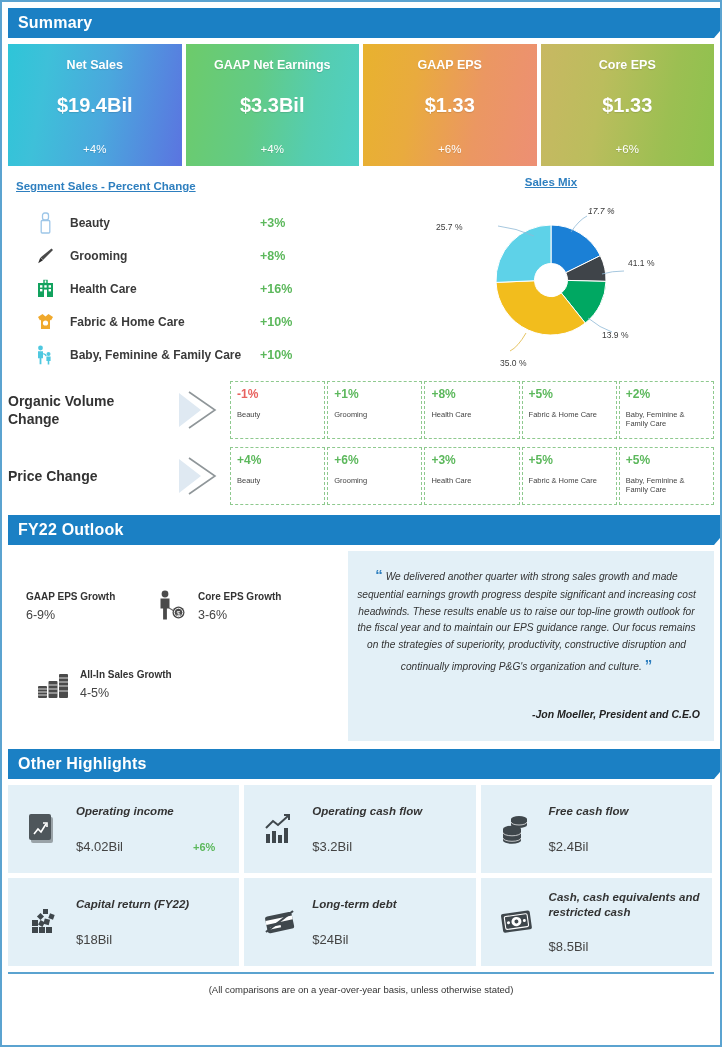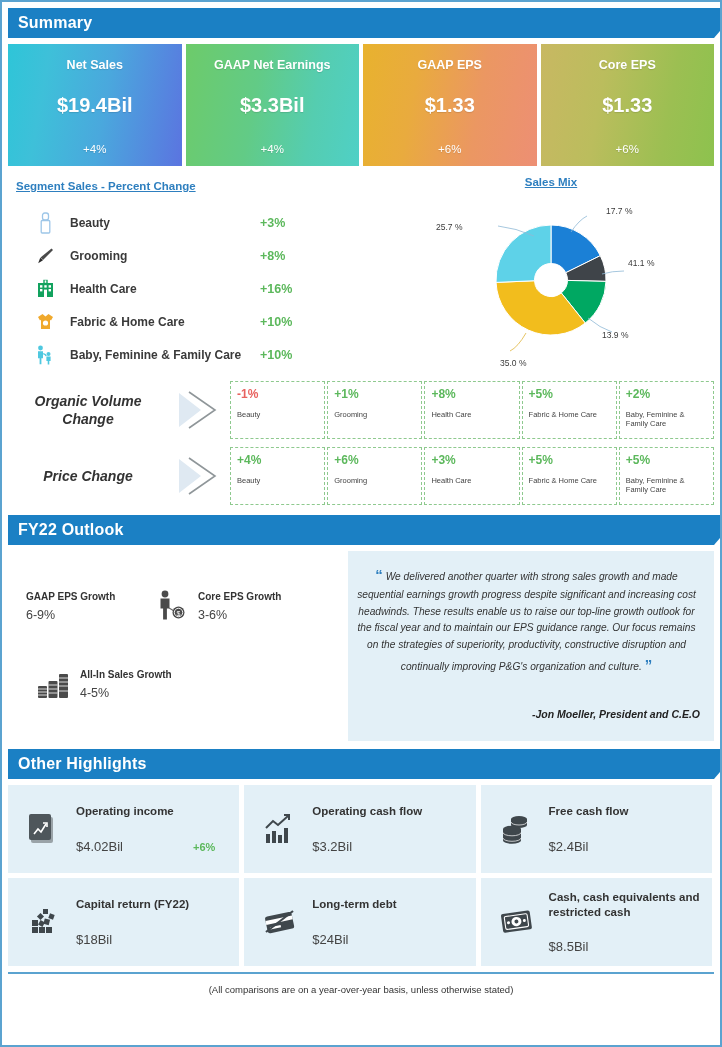--- a/index.html
+++ b/index.html
@@ -149,26 +149,24 @@
   
   .chg-block { margin: 8px 6px 0 6px; }
   .chg-row {
     display: flex;
     align-items: center;
     height: 62px;
     margin-bottom: 4px;
   }
   .chg-title {
     width: 160px;
-    text-align: center;
     font-size: 14px;
     font-weight: bold;
     color: #333333;
     line-height: 1.3;
-    font-style: italic;
   }
   .chevron-wrap {
     width: 62px;
     display: flex;
     justify-content: center;
     align-items: center;
   }
   .chg-cells {
     flex: 1;
     display: flex;
@@ -277,20 +275,21 @@
     justify-content: center;
     align-items: center;
     flex: none;
   }
   .hl-body { flex: 1; padding-left: 6px; }
   .hl-label {
     font-size: 11.5px;
     font-weight: bold;
     color: #333333;
     line-height: 1.3;
+    font-style: italic;
   }
   .hl-bottom {
     display: flex;
     align-items: baseline;
     margin-top: 20px;
   }
   .hl-value {
     font-size: 13px;
     color: #444444;
   }
@@ -434,21 +433,21 @@
               <path d="M -54.946811407296856 2.4182465074825723 A 55 55 0 0 1 -1.0103336092965664e-14 -55 L -3.031000827889699e-15 -16.5 A 16.5 16.5 0 0 0 -16.484043422189057 0.7254739522447716 Z" fill="#5ed2e8" stroke="#ffffff" stroke-width="1"></path>
             </g>
 
           <path d="M128 48 q-18 -8 -36 -10" fill="none" stroke="#8fb9d6" stroke-width="0.8"></path>
           <path d="M165 44 q8 -12 16 -16" fill="none" stroke="#8fb9d6" stroke-width="0.8"></path>
           <path d="M196 86 q10 -3 22 -3" fill="none" stroke="#8fb9d6" stroke-width="0.8"></path>
           <path d="M182 130 q12 10 24 14" fill="none" stroke="#8fb9d6" stroke-width="0.8"></path>
           <path d="M120 145 q-8 14 -16 18" fill="none" stroke="#e0b53c" stroke-width="0.8"></path>
         </svg>
 
-        <span class="donut-lbl" style="left:200px; top:18px;">17.7 %</span>
+        <span class="donut-lbl" style="left:182px; top:18px;font-style:italic;">17.7 %</span>
         <span class="donut-lbl" style="left:222px; top:70px;">41.1 %</span>
         <span class="donut-lbl" style="left:196px; top:142px;">13.9 %</span>
         <span class="donut-lbl" style="left:70px;  top:170px;margin-left:24px;">35.0 %</span>
         <span class="donut-lbl" style="left:30px;  top:34px;">25.7 %</span>
       </div>
     </div>
 
   </div>
 
   <div class="chg-block">

